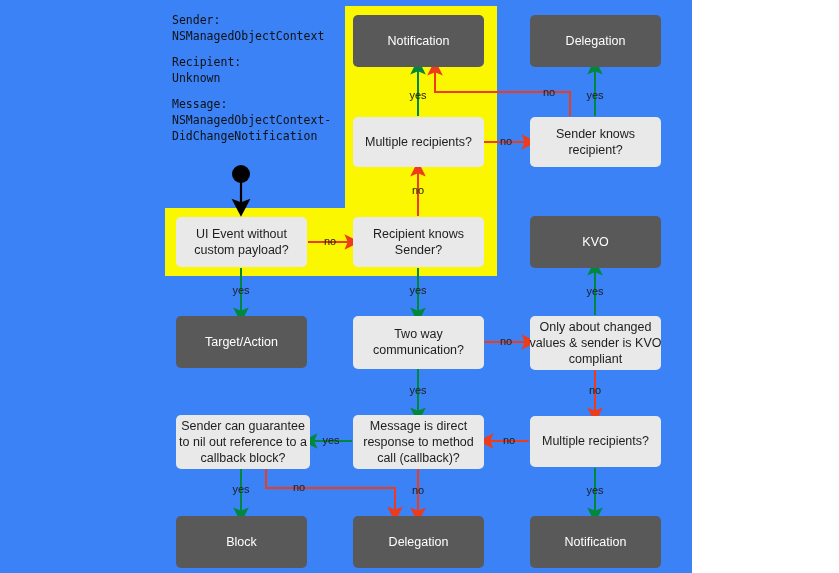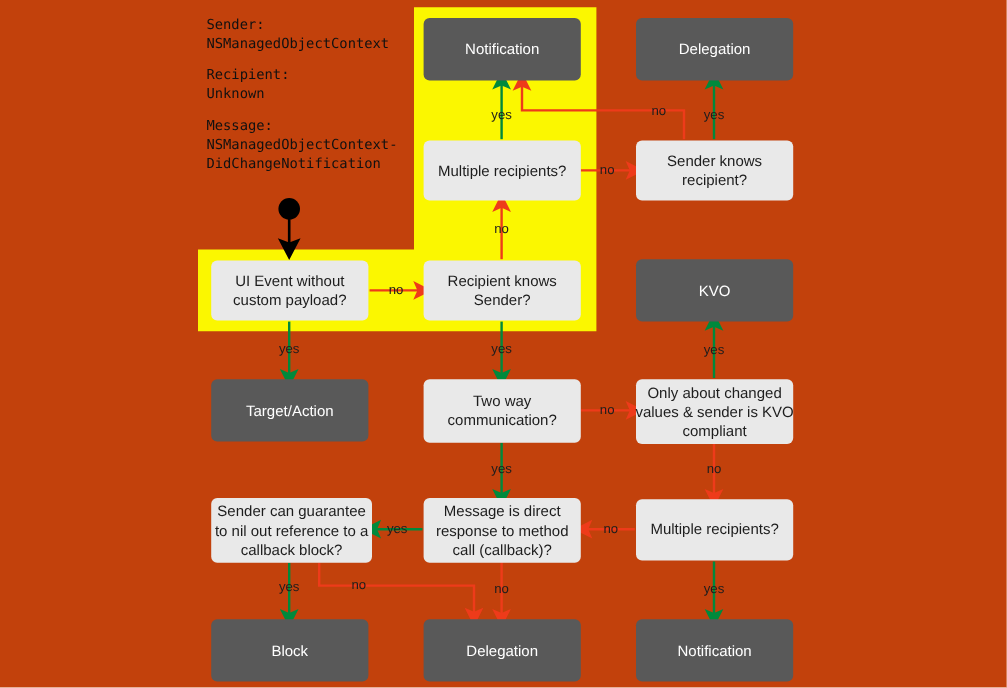--- a/index.html
+++ b/index.html
@@ -1,21 +1,21 @@
 <!DOCTYPE html>
 <html><head>
 <meta charset="utf-8">
 <style>
   html,body{margin:0;padding:0;background:#ffffff;}
   body{
     width:839px;height:573px;
     font-family:"Liberation Sans","DejaVu Sans",sans-serif;
     overflow:hidden;
   }
-  #stage{position:relative;width:839px;height:573px;background:#c2410c;}
+  #stage{position:relative;width:692px;height:573px;background:#3b82f6;}
   #stage svg{position:absolute;left:0;top:0;}
 
   .annot-text{
     font-family:"DejaVu Sans Mono","Liberation Mono",monospace;
     font-size:11.5px;
     fill:#111111;
     white-space:pre;
   }
   .node-box-dark{ fill:#595959; }
   .node-box-light{ fill:#e9e9e9; }

